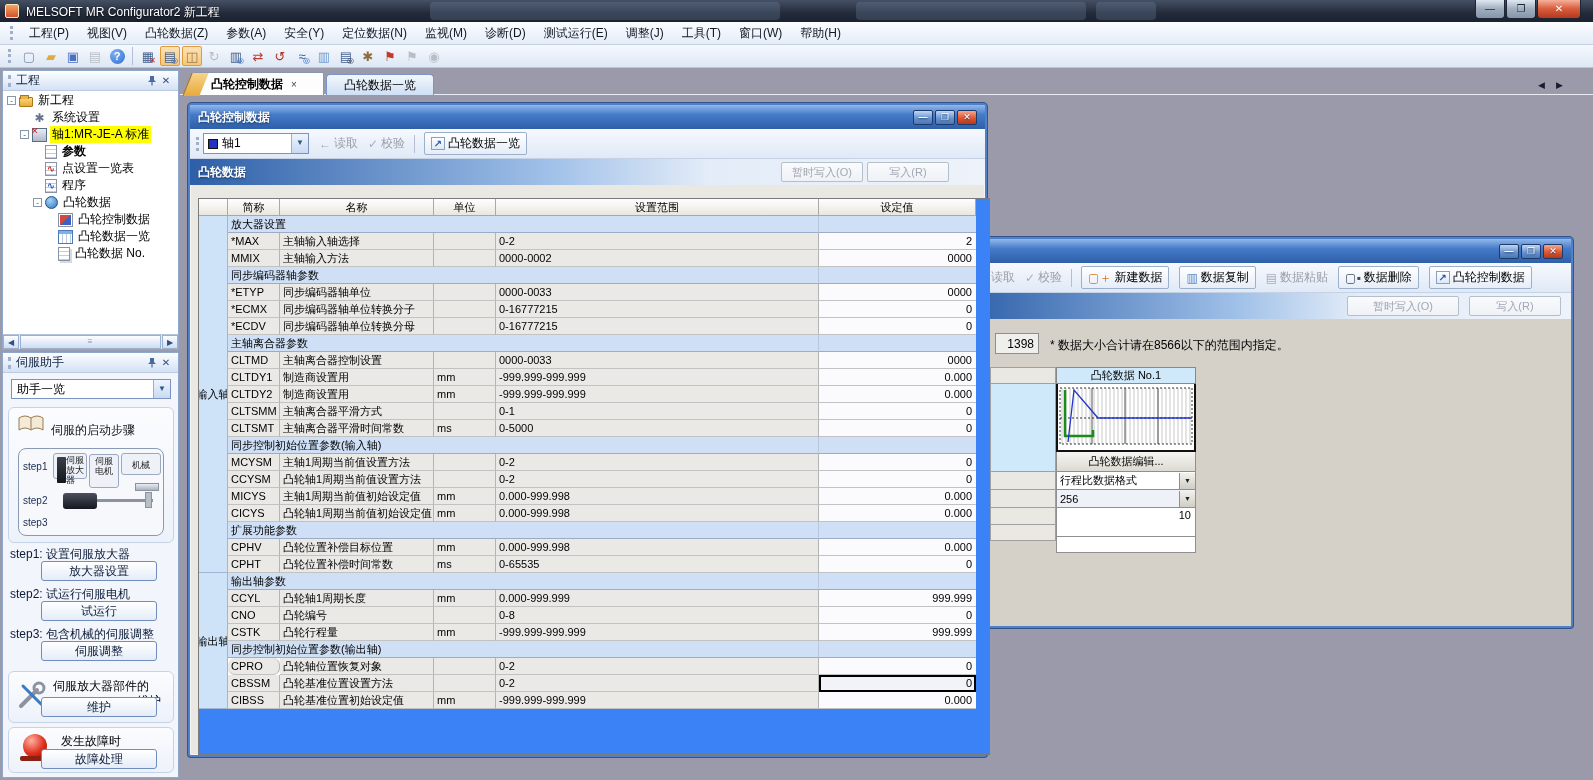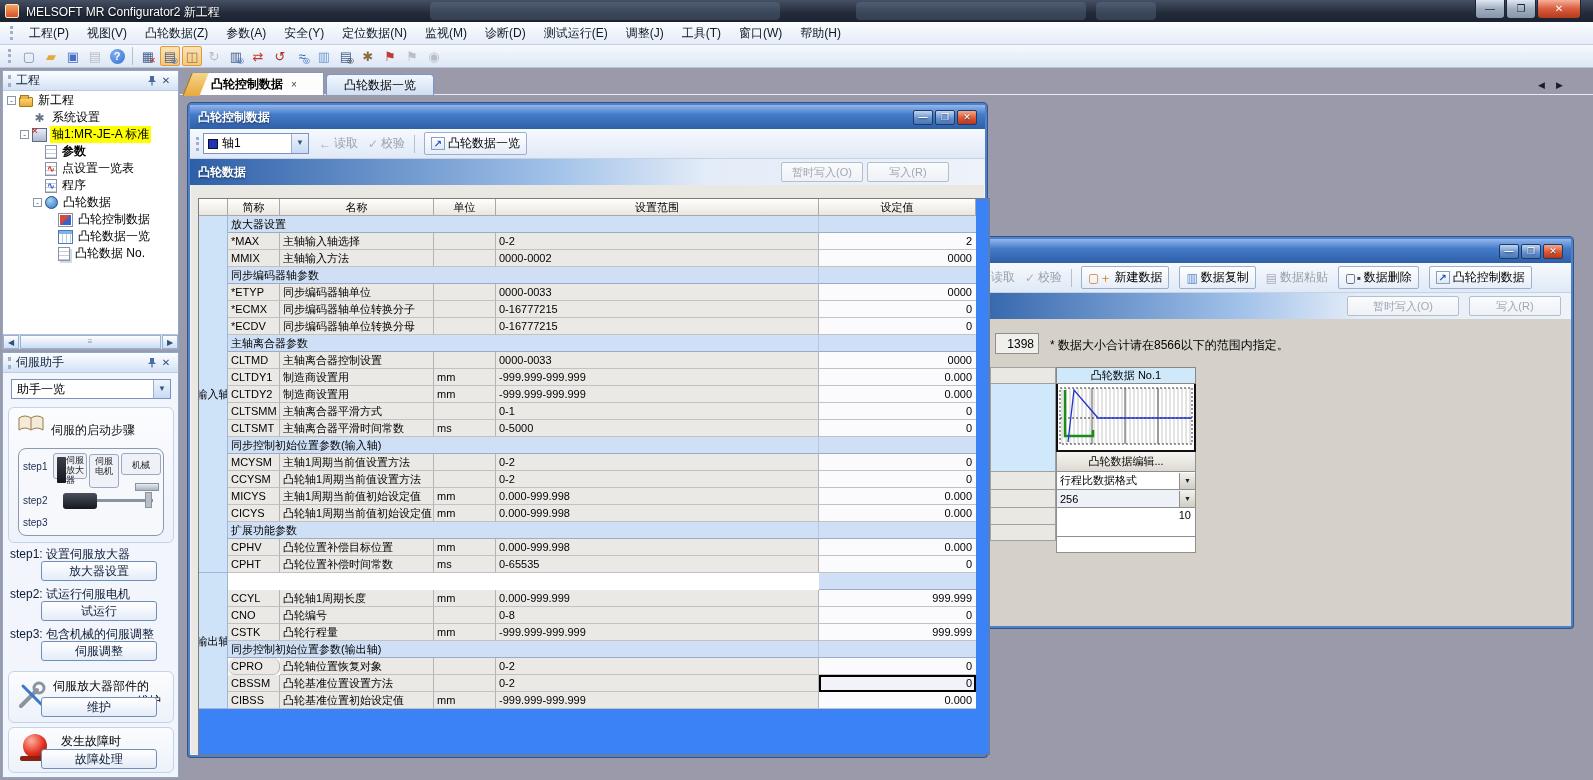--- a/index.html
+++ b/index.html
@@ -639,20 +639,21 @@
           <div class="ca" style="grid-area: 21 / 2;">CPHV</div>
           <div class="cn" style="grid-area: 21 / 3;">凸轮位置补偿目标位置</div>
           <div class="cu" style="grid-area: 21 / 4;">mm</div>
           <div class="cr" style="grid-area: 21 / 5;">0.000-999.998</div>
           <div class="cv" style="grid-area: 21 / 6;">0.000</div>
           <div class="ca" style="grid-area: 22 / 2;">CPHT</div>
           <div class="cn" style="grid-area: 22 / 3;">凸轮位置补偿时间常数</div>
           <div class="cu" style="grid-area: 22 / 4;">ms</div>
           <div class="cr" style="grid-area: 22 / 5;">0-65535</div>
           <div class="cv" style="grid-area: 22 / 6;">0</div>
+          <div class="sec" style="grid-area: 23 / 2 / auto / span 4;">输出轴参数</div>
           <div class="secv" style="grid-area: 23 / 6;"></div>
           <div class="ca" style="grid-area: 24 / 2;">CCYL</div>
           <div class="cn" style="grid-area: 24 / 3;">凸轮轴1周期长度</div>
           <div class="cu" style="grid-area: 24 / 4;">mm</div>
           <div class="cr" style="grid-area: 24 / 5;">0.000-999.999</div>
           <div class="cv" style="grid-area: 24 / 6;">999.999</div>
           <div class="ca" style="grid-area: 25 / 2;">CNO</div>
           <div class="cn" style="grid-area: 25 / 3;">凸轮编号</div>
           <div class="cu" style="grid-area: 25 / 4;"></div>
           <div class="cr" style="grid-area: 25 / 5;">0-8</div>

